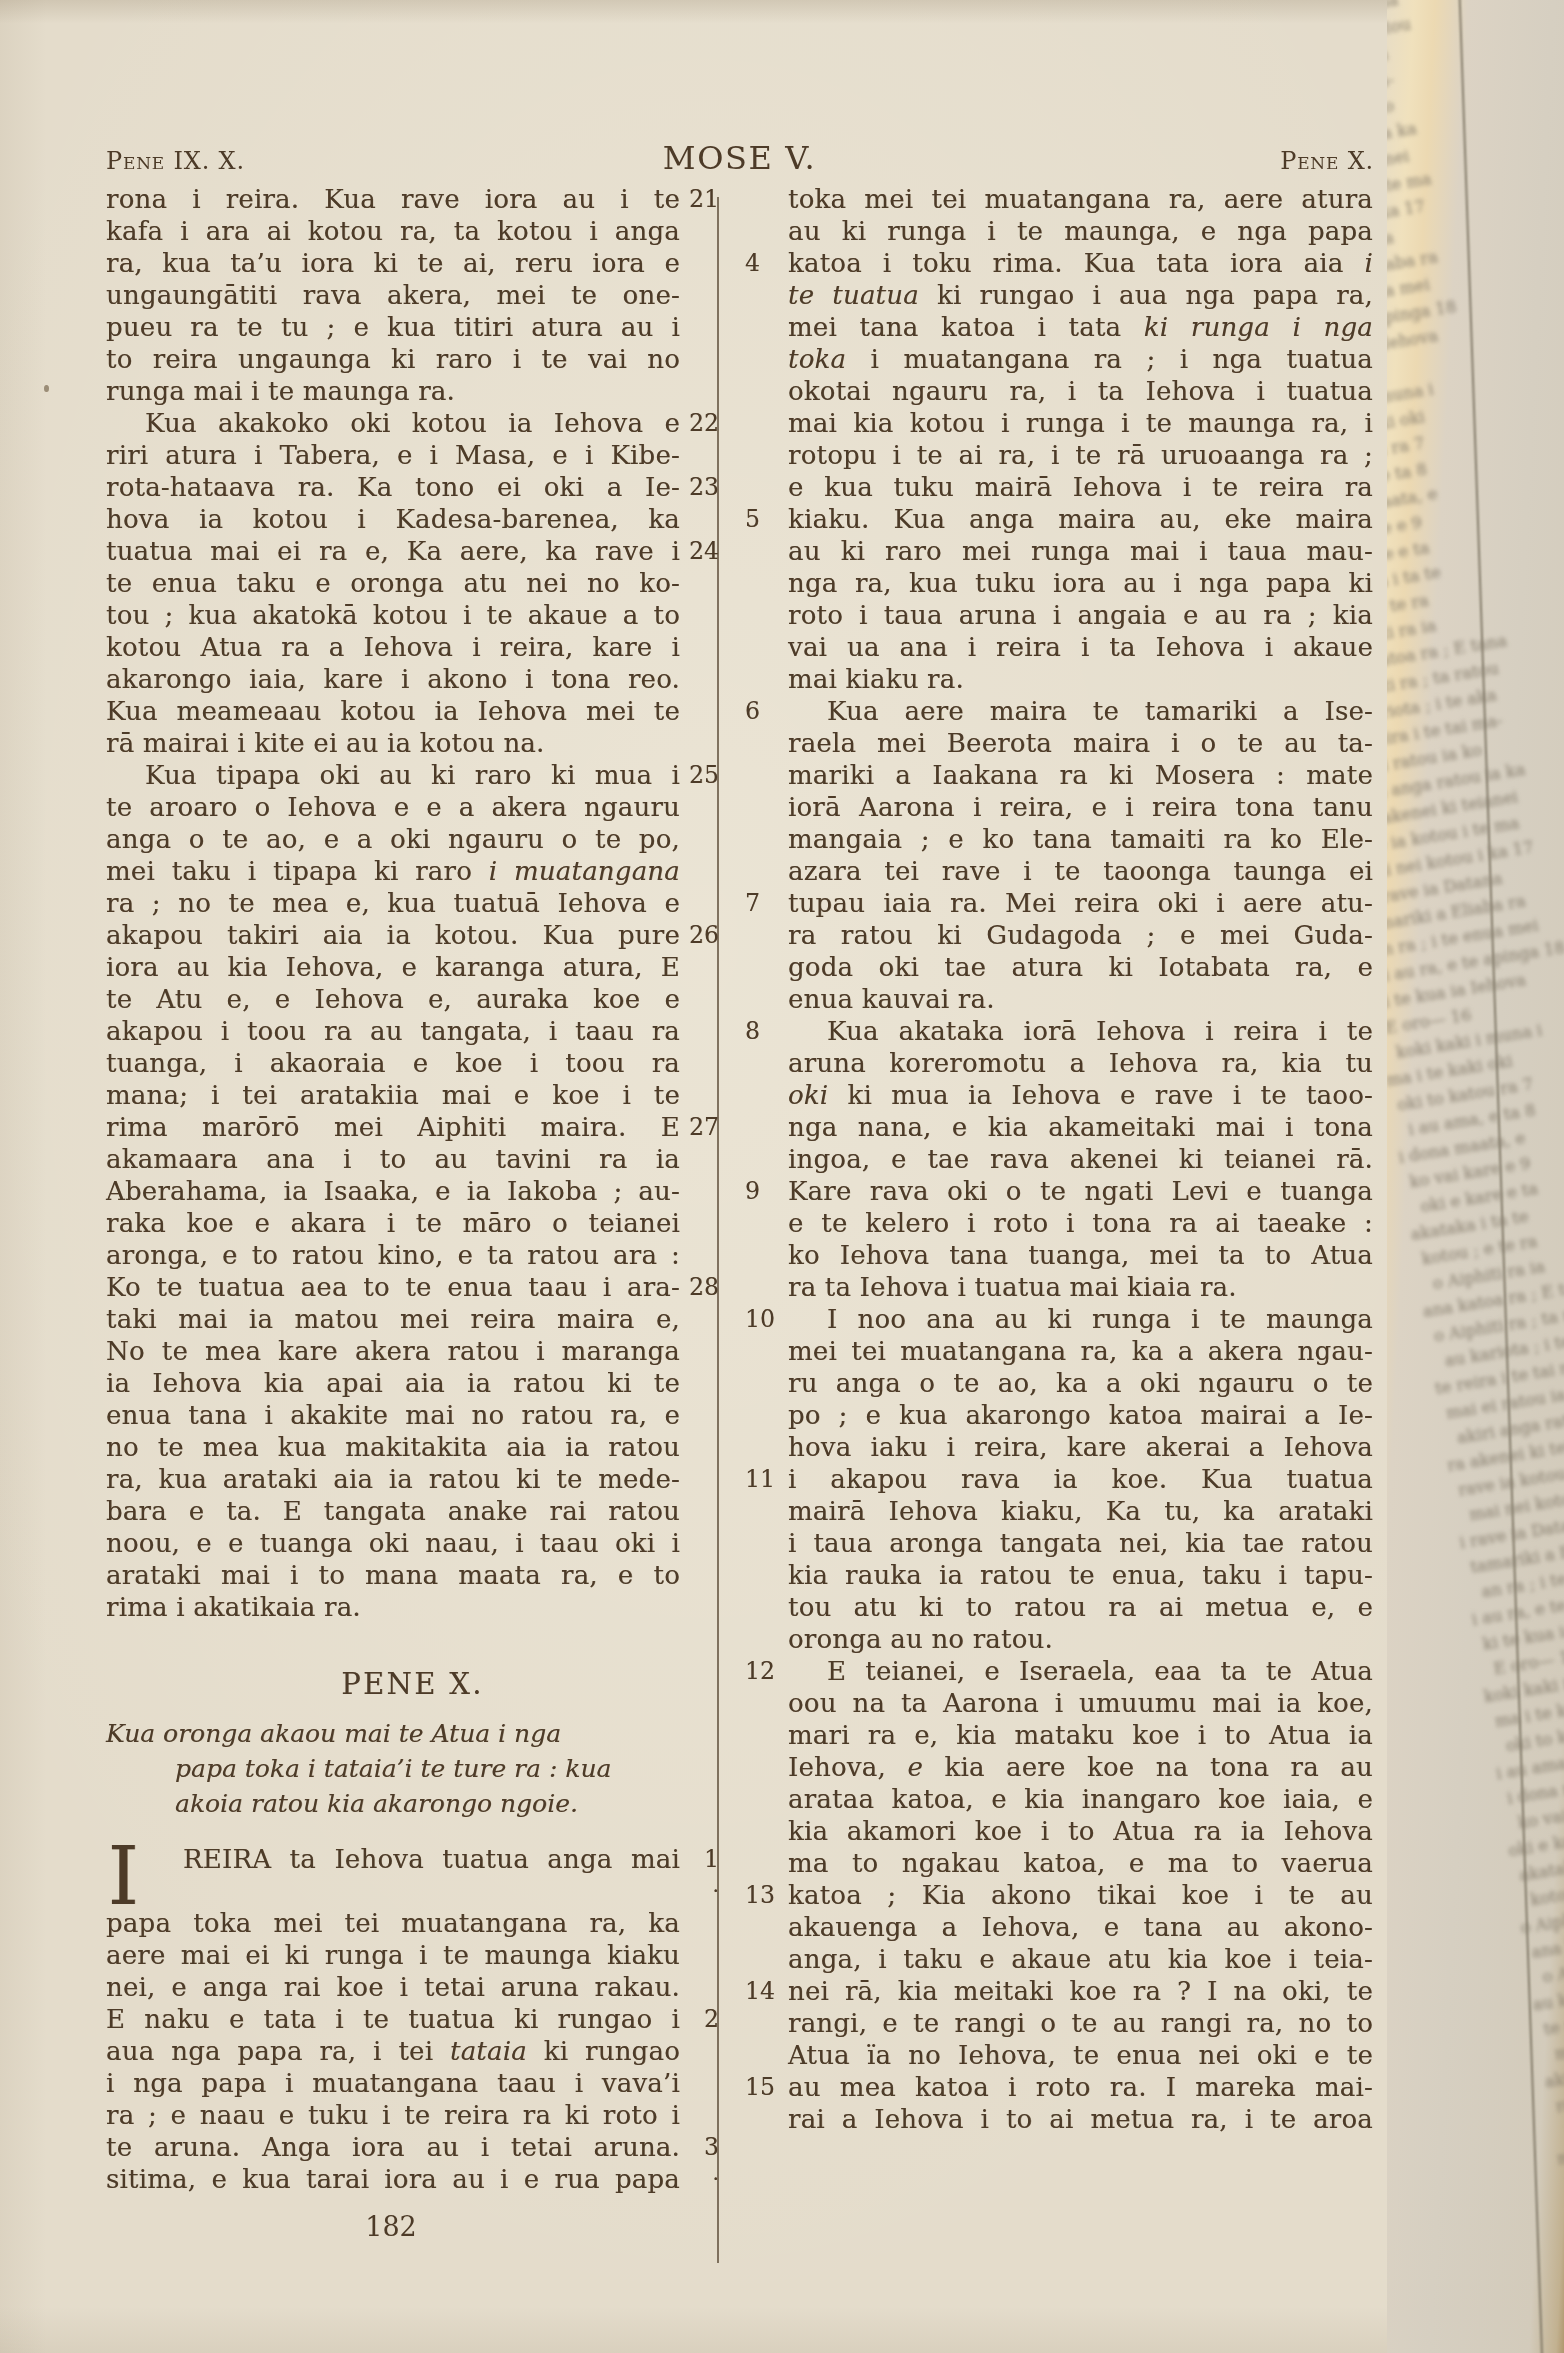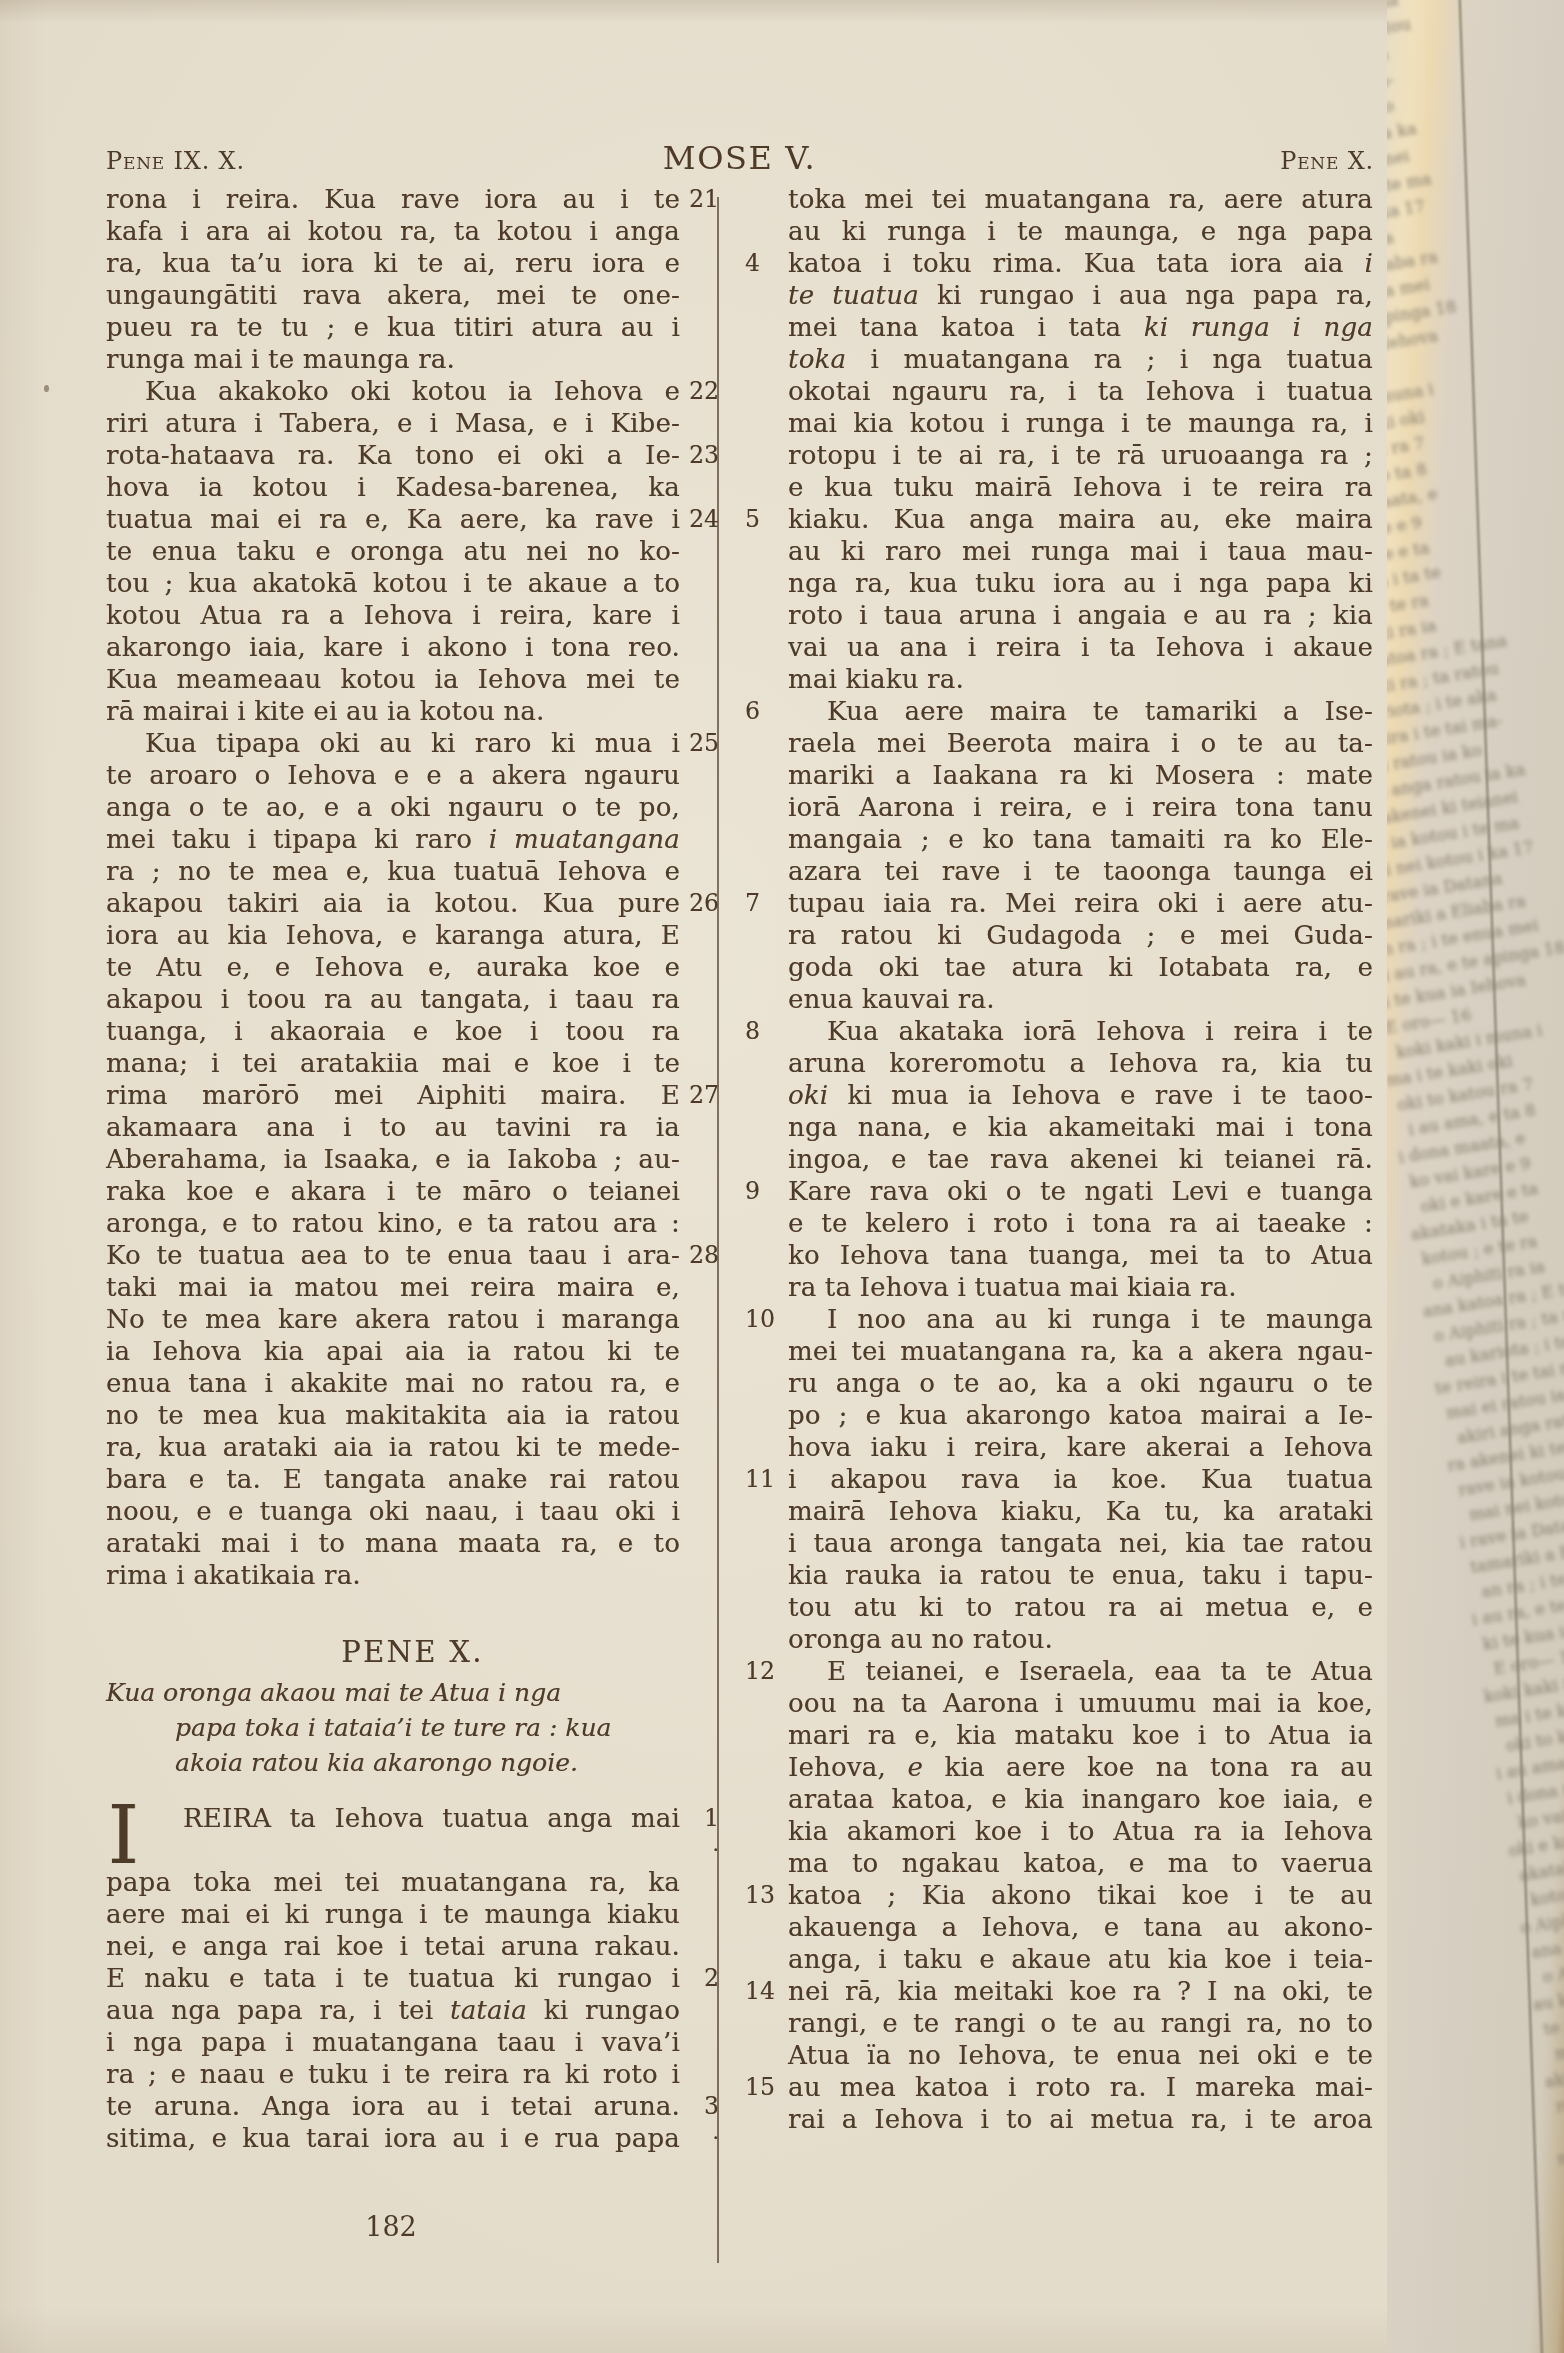--- a/index.html
+++ b/index.html
@@ -26,21 +26,21 @@
   .col-right .l{padding-left:43px;}
   .l .t{display:block;text-align:justify;text-align-last:justify;white-space:nowrap-none;}
   .l.short .t{text-align:left;text-align-last:left;}
   .l.ind .t{text-indent:39px;}
   .vnum{position:absolute;top:0;font-size:23.5px;letter-spacing:0;}
   .col-left .vnum{right:0;width:38px;text-align:right;}
   .col-right .vnum{left:0;width:38px;text-align:left;}
   .vnum.dot{font-size:20.3px;}
   .chapter-heading{margin-top:41px;height:41px;line-height:41px;text-align:center;
        font-size:29px;letter-spacing:2.3px;}
-  #summary{margin-top:2px;font-style:italic;font-size:25px;}
+  #summary{margin-top:11px;font-style:italic;font-size:25px;}
   #summary .s-line{height:35px;line-height:35px;white-space:nowrap;}
   #summary .s-ind{padding-left:69px;}
   #body2{position:relative;margin-top:22px;}
   #body2 .l{height:32px;line-height:32px;}
   #body2 .l.dc{padding-left:77px;}
   .dropcap{position:absolute;left:1.6px;top:0px;font-size:80px;line-height:67px;color:var(--ink);}
   .divider{position:absolute;left:717px;top:197px;width:1.6px;height:2066px;
        background:rgba(82,66,46,.7);}
   .pagenum{position:absolute;left:309px;top:2211px;width:164px;text-align:center;
        font-size:27px;color:var(--ink);}
@@ -75,20 +75,23 @@
           <div class="t">kafa i ara ai kotou ra, ta kotou i anga</div>
         </div>
         <div class="l">
           <div class="t">ra, kua ta’u iora ki te ai, reru iora e</div>
         </div>
         <div class="l">
           <div class="t">ungaungātiti rava akera, mei te one-</div>
         </div>
         <div class="l">
           <div class="t">pueu ra te tu ; e kua titiri atura au i</div>
+        </div>
+        <div class="l">
+          <div class="t">to reira ungaunga ki raro i te vai no</div>
         </div>
         <div class="l short">
           <div class="t">runga mai i te maunga ra.</div>
         </div>
         <div class="l ind">
           <div class="t">Kua akakoko oki kotou ia Iehova e</div>
           <span class="vnum">22</span>
         </div>
         <div class="l">
           <div class="t">riri atura i Tabera, e i Masa, e i Kibe-</div>

